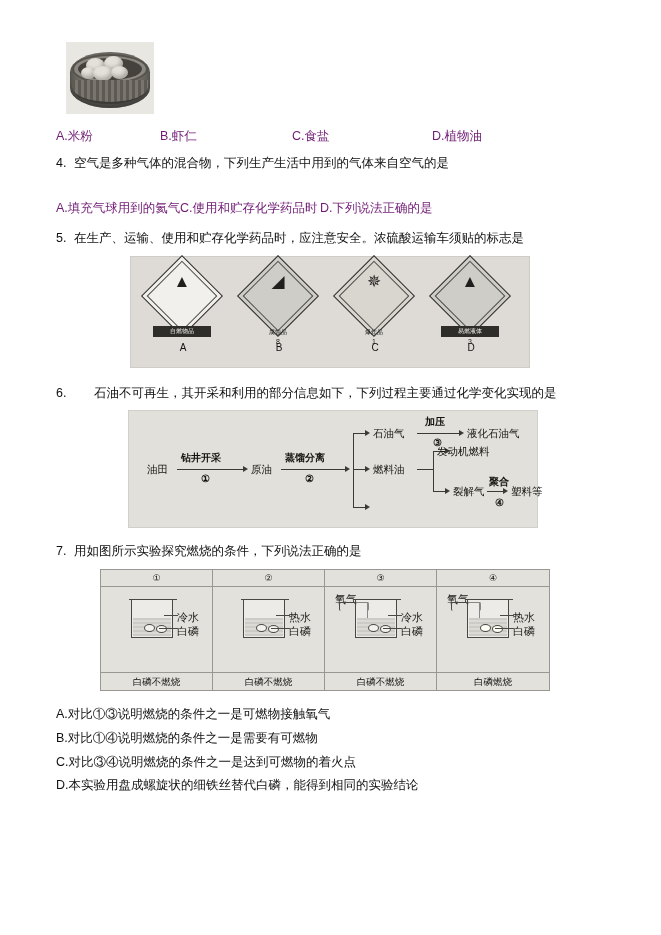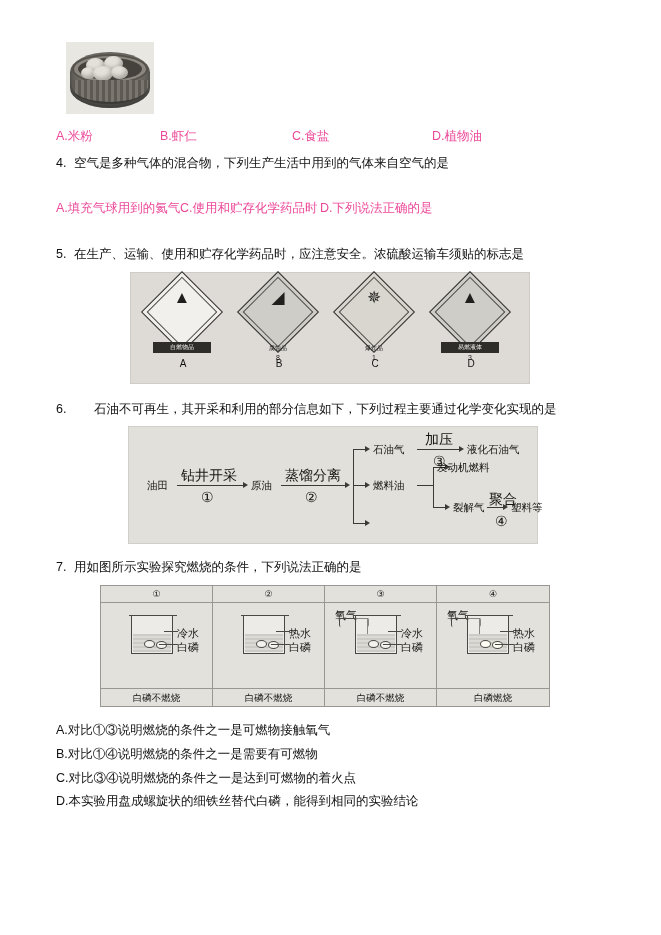--- a/index.html
+++ b/index.html
@@ -30,21 +30,21 @@
   .q-stem {
     font-size: 12.5px;
     line-height: 1.5;
     margin: 9px 0 0 0;
     color: #111;
   }
   .opts {
     display: flex;
     font-size: 12.5px;
     margin: 27px 0 0 0;
-    color: #ec4899;
+    color: #701a75;
   }
   .opt { white-space: nowrap; }
 
   
   .steamer-wrap {
     position: relative;
     width: 88px;
     height: 72px;
     margin: 0 0 0 10px;
   }
@@ -187,21 +187,21 @@
     width: 410px;
     height: 118px;
     background: #e2e0db;
     border: 1px solid #d2cfca;
     box-sizing: border-box;
     font-size: 10px;
     color: #15140f;
   }
   .fq6 { position: absolute; white-space: nowrap; }
   .fq6.lbl { font-size: 10.5px; }
-  .fq6.small { font-size: 14px; }
+  .fq6.small { font-size: 10px; font-weight: bold; }
   .hline, .vline {
     position: absolute;
     background: #3b3a36;
   }
   .hline { height: 1px; }
   .vline { width: 1px; }
   .arrow-r {
     position: absolute;
     width: 0; height: 0;
     border-left: 5px solid #3b3a36;
@@ -337,21 +337,21 @@
     <div class="q-stem">
       <span>4.</span>
       <span style="padding-left:4px;">空气是多种气体的混合物，下列生产生活中用到的气体来自空气的是</span>
     </div>
     <div class="opts">
       <span class="opt" style="width:124px;">A.填充气球用到的氦气</span>
       <span class="opt" style="width:140px;">C.使用和贮存化学药品时</span>
       <span class="opt">D.下列说法正确的是</span>
     </div>
 
-    <div class="q-stem" style="margin-top:28px;">
+    <div class="q-stem" style="margin-top:12px;">
       <span>5.</span>
       <span style="padding-left:4px;">在生产、运输、使用和贮存化学药品时，应注意安全。浓硫酸运输车须贴的标志是</span>
     </div>
 
     <div class="fig-q5">
       <div class="sign-slot s1">
         <div class="diamond white">
             <div class="dm-inner"></div>
           </div>
         <div class="dm-glyph">▲</div>

